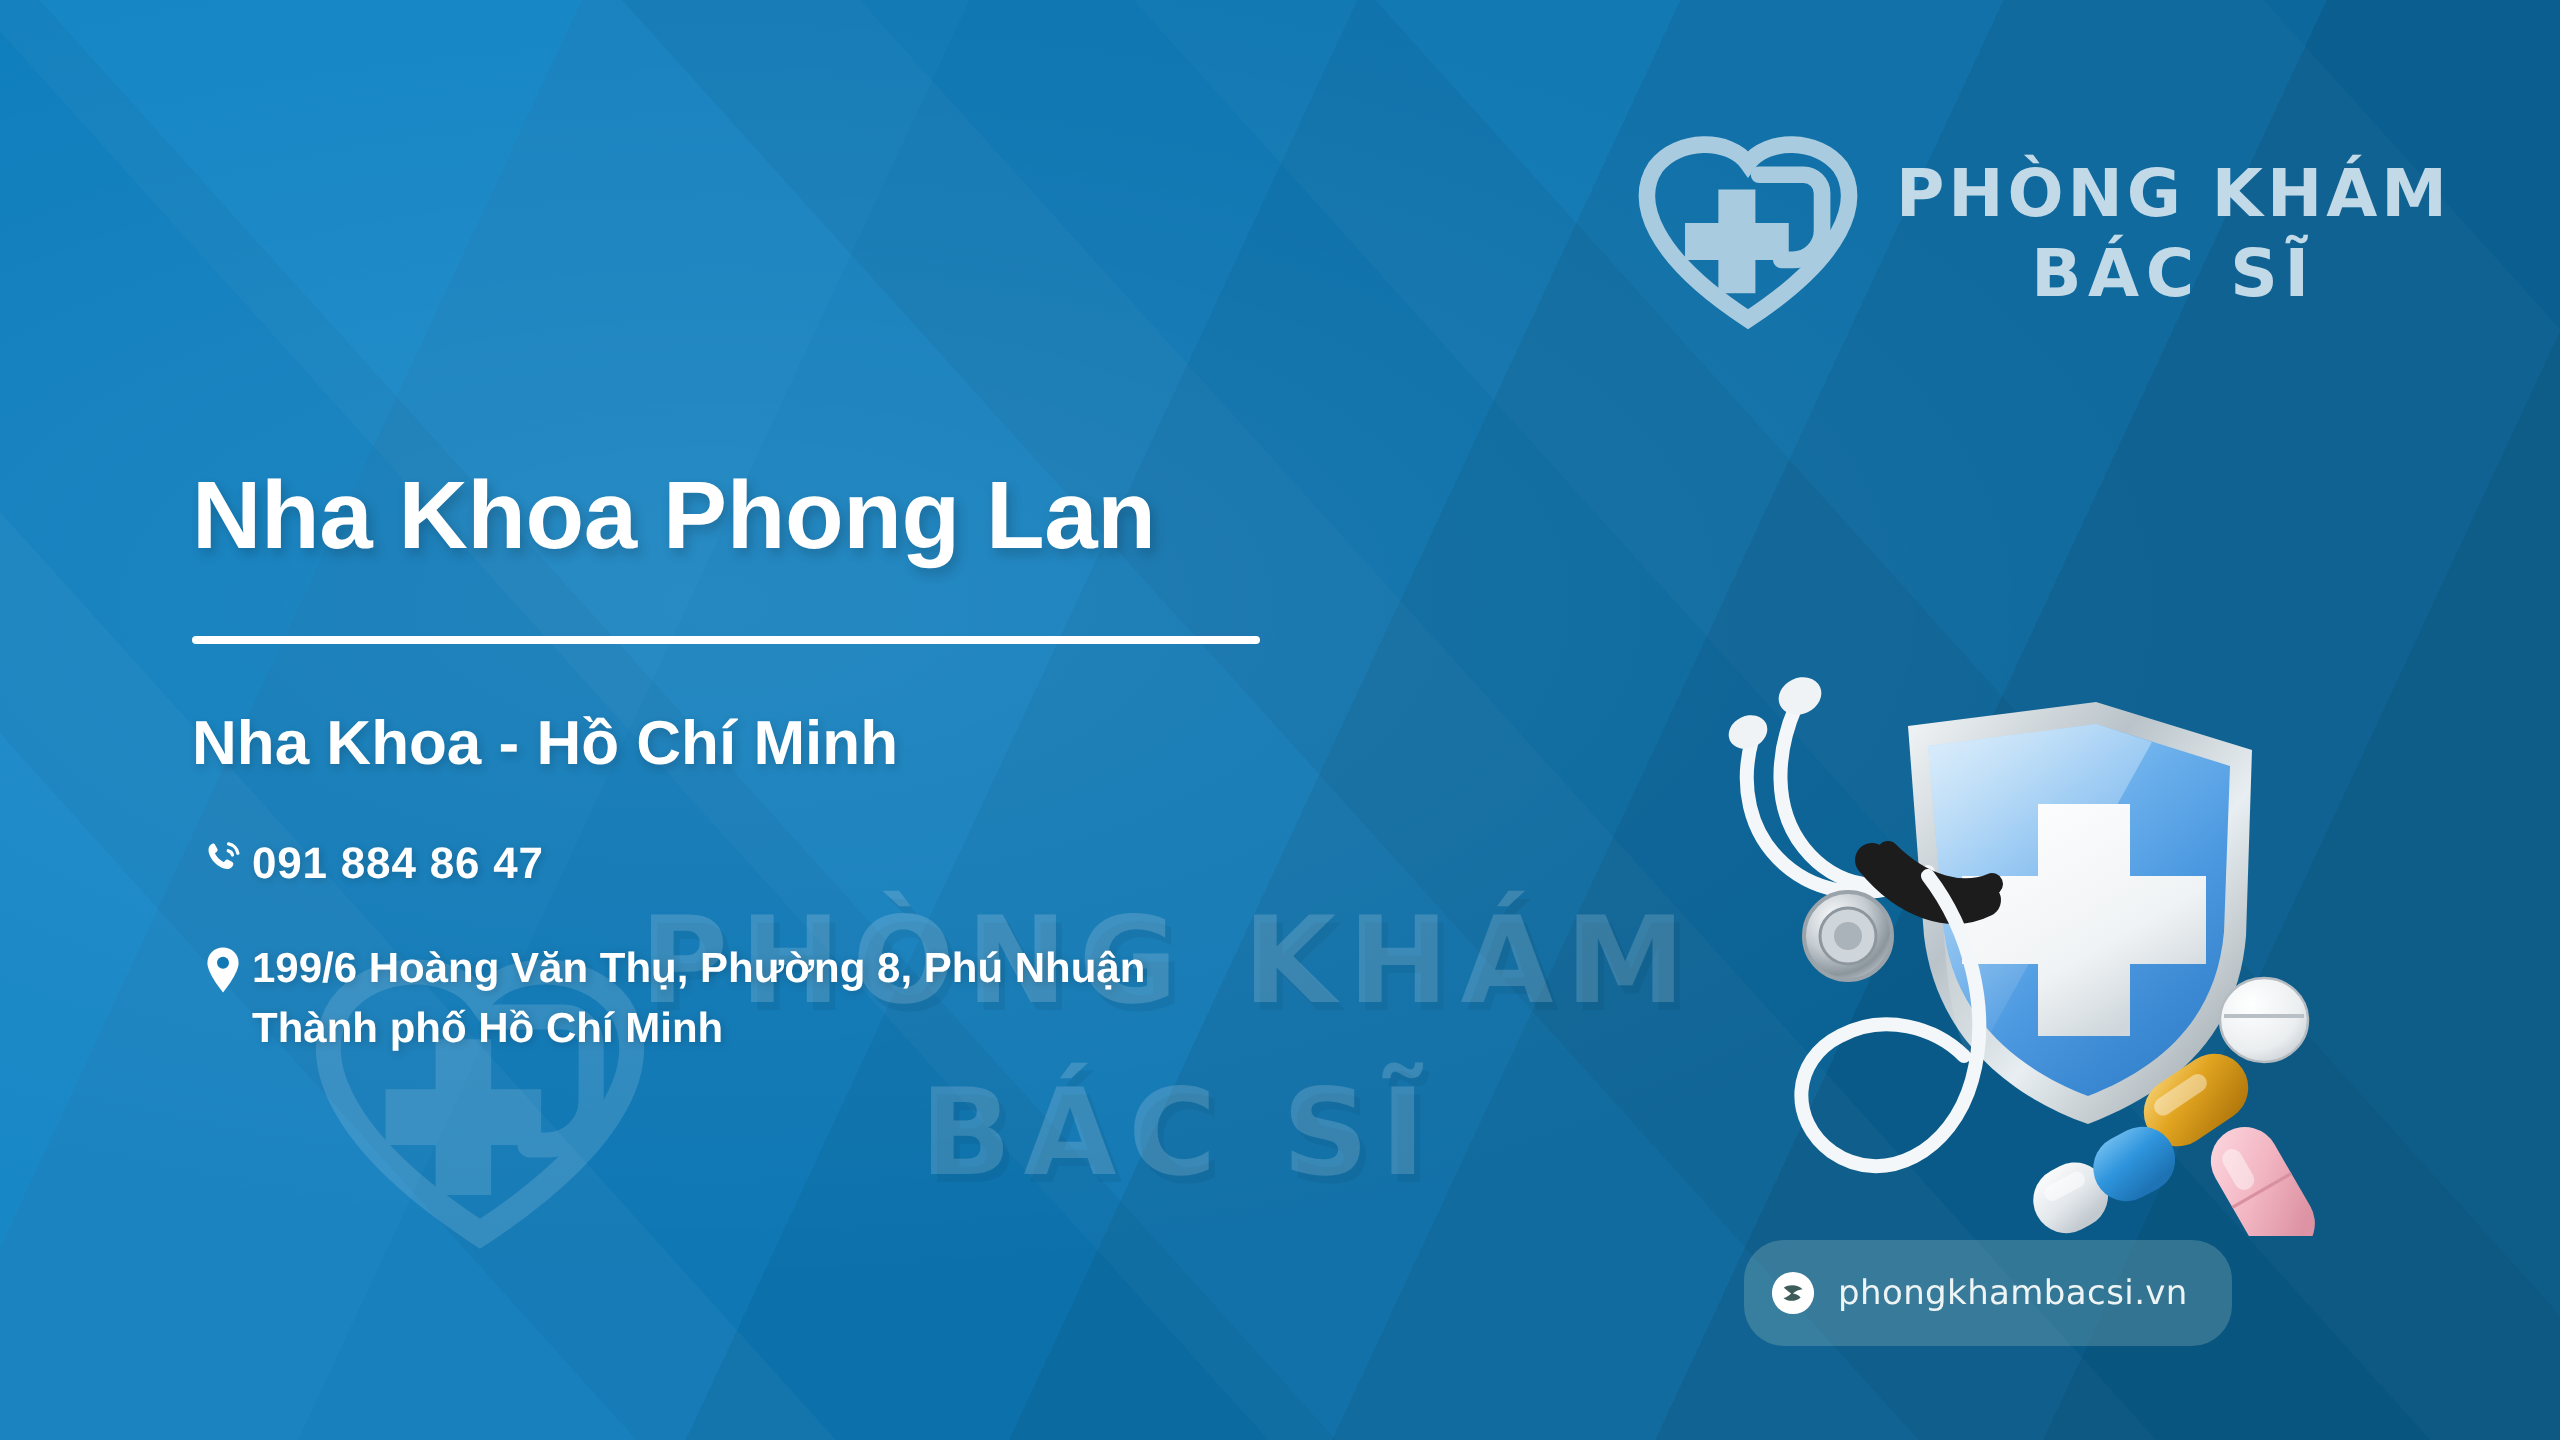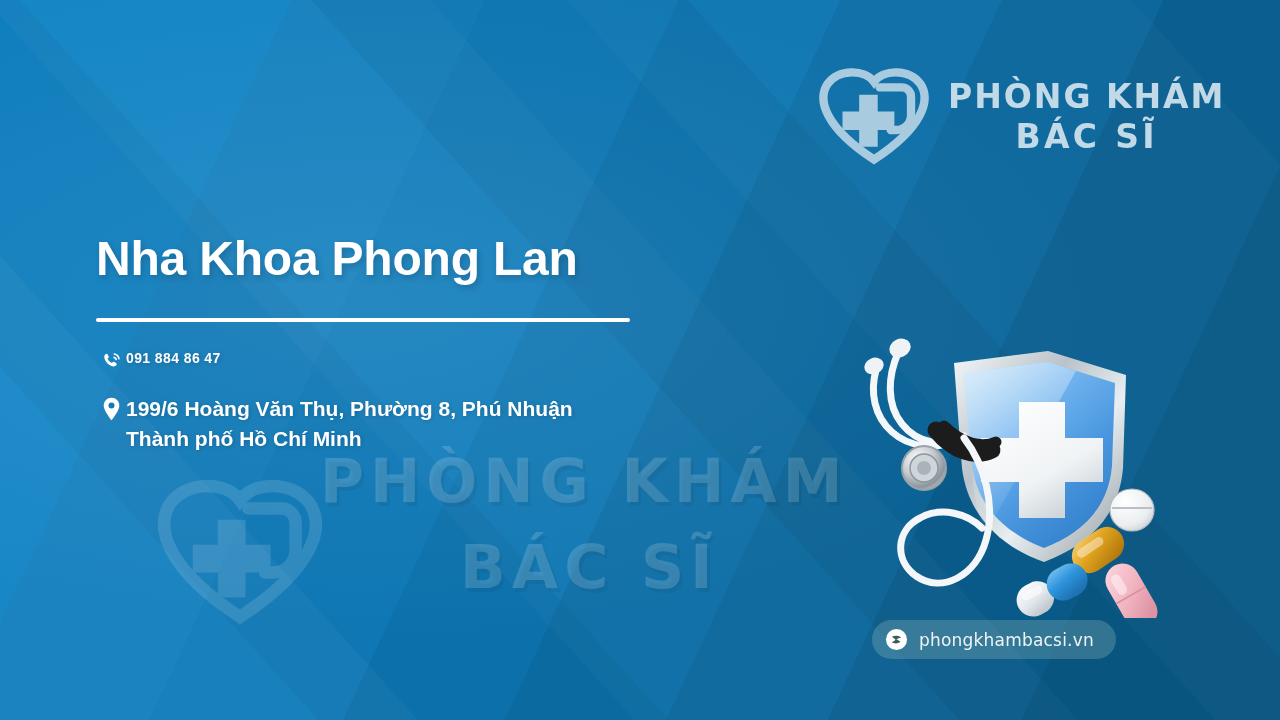--- a/index.html
+++ b/index.html
@@ -74,30 +74,30 @@
   #subtitle{
     color:#ffffff;font-size:31px;font-weight:bold;margin:32px 0 0 0;
     white-space:nowrap;text-shadow:1px 2px 5px rgba(0,0,0,.16);
   }
   .info-row{display:flex;align-items:flex-start;margin-top:22px;}
   .info-icon{flex:0 0 30px;width:30px;display:flex;justify-content:center;
              padding-top:3px;}
   .info-text{color:#ffffff;font-size:21px;font-weight:bold;line-height:1.45;
              text-shadow:1px 1px 4px rgba(0,0,0,.18);}
   #phone-row{margin-top:26px;}
-  #phone-text{font-size:14px;letter-spacing:.4px;}
+  #phone-text{font-size:22px;letter-spacing:.4px;}
   #addr-row{}
   #addr-text{white-space:pre-line;}
 
   
   #art{position:absolute;left:836px;top:318px;width:340px;height:300px;}
 
   
   #url-badge{
-    position:absolute;left:872px;top:620px;height:39px;
+    position:absolute;left:872px;top:620px;height:53px;
     display:flex;align-items:center;gap:11px;padding:0 22px 0 13px;
     border-radius:20px;background:rgba(150,190,185,.30);
   }
   #url-icon{width:23px;height:23px;flex:0 0 auto;}
   #url-text{color:#eef4f4;font-size:17px;letter-spacing:.2px;
             font-family:"DejaVu Sans","Liberation Sans",sans-serif;}
 </style>
 </head>
 <body>
 
@@ -131,20 +131,21 @@
       <div class="logo-word" id="logo-w2">BÁC SĨ</div>
     </div>
   </div>
 
   <div id="main">
 
     <h1 id="title">Nha Khoa Phong Lan</h1>
 
     <div id="divider"></div>
 
+    <div id="subtitle">Nha Khoa - Hồ Chí Minh</div>
 
     <div class="info-row" id="phone-row">
       <span class="info-icon">
         <svg width="21" height="21" viewBox="0 0 24 24">
           <path d="M6.6 3.2 C5.6 3.2 4.3 4.3 3.9 5.5 C3.2 7.7 4.6 11.3 7.2 14 C9.8 16.7 13.4 18.2 15.6 17.5
                    C16.8 17.1 17.9 15.8 17.9 14.8 C17.9 14.3 17.6 13.9 17.1 13.6 L14.9 12.4
                    C14.3 12.1 13.7 12.3 13.3 12.8 L12.5 13.8 C11.4 13.3 10.4 12.6 9.5 11.7
                    C8.6 10.8 7.9 9.8 7.4 8.7 L8.4 7.9 C8.9 7.5 9.1 6.9 8.8 6.3 L7.6 4.1
                    C7.3 3.5 7 3.2 6.6 3.2 Z" fill="#ffffff"></path>
           <path d="M15.2 3.4 a6.6 6.6 0 0 1 5.3 5.3" fill="none" stroke="#ffffff" stroke-width="1.9" stroke-linecap="round"></path>

